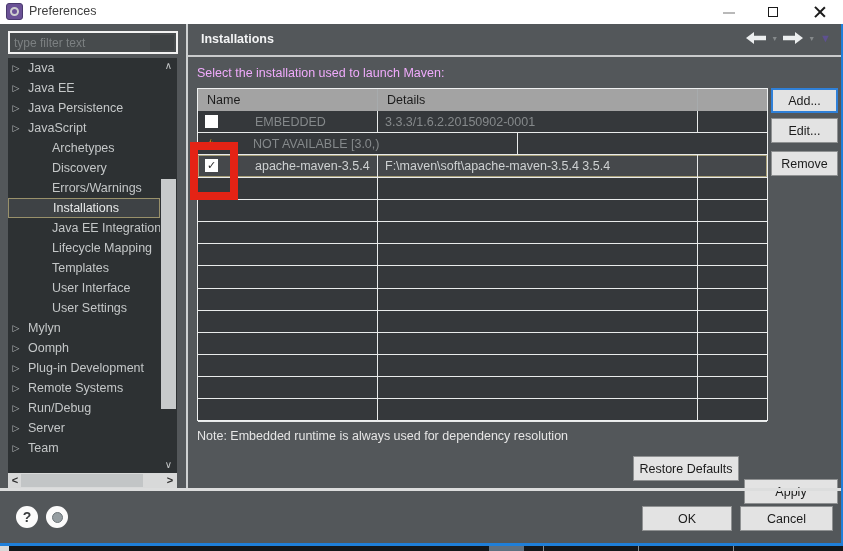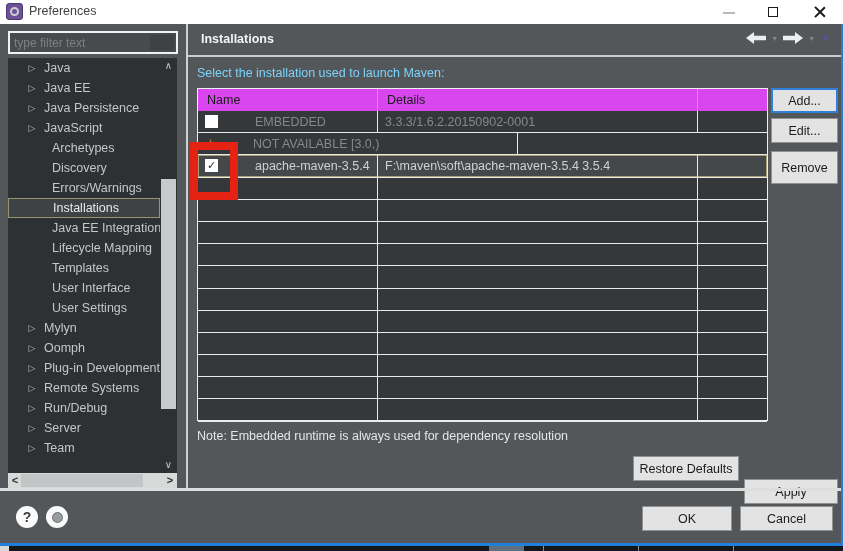--- a/index.html
+++ b/index.html
@@ -24,21 +24,21 @@
 
   
   .filter-box { position:absolute; left:8px; top:7px; width:170px; height:23px; background:#474b4d; border:2px solid #f2f2f2; }
   .filter-input { width:100%; height:100%; background:transparent; border:none; outline:none; color:#cfd2d3; font-size:12px; padding:0 4px; font-family:inherit; }
   .filter-input::placeholder { color:#7c8082; opacity:1; }
   .filter-shade { position:absolute; right:2px; top:2px; width:24px; height:15px; background:#3e4244; }
 
   .tree-panel { position:absolute; left:8px; top:34px; width:152px; height:415px; background:#2d3133; overflow:hidden; }
   .tree-item { position:relative; height:20px; line-height:20px; white-space:nowrap; color:#c4c7c8; font-size:12.5px; }
   .tree-item .tw { display:inline-block; width:16px; text-align:center; color:#b9bcbe; font-size:9px; vertical-align:top; }
-  .tree-item.lvl0 { padding-left:16px; }
+  .tree-item.lvl0 { padding-left:0; }
   .tree-item.lvl1 { padding-left:40px; }
   .tree-item .tree-label { padding-left:4px; }
   .tree-item.selected { background:#3e4245; border:1px solid #99916b; line-height:18px; color:#e8eaea; }
 
   
   .vscroll { position:absolute; left:160px; top:34px; width:17px; height:415px; background:#2d3133; }
   .vs-arrow { position:absolute; left:0; width:17px; height:16px; color:#c3c6c7; font-size:10px; text-align:center; line-height:16px; }
   .vs-thumb { position:absolute; left:1px; top:121px; width:15px; height:230px; background:#c7cacb; }
   
   .hscroll { position:absolute; left:8px; top:449px; width:169px; height:15px; background:#d8d9d9; }
@@ -47,45 +47,45 @@
 
   
   .right-sep { position:absolute; left:186px; top:0; width:2px; height:465px; background:#ced1d2; }
   .hdr-band { position:absolute; left:188px; top:0; width:653px; height:31px; background:#53575a; }
   .hdr-title { position:absolute; left:13px; top:8px; font-size:12.5px; font-weight:bold; color:#f2f3f4; }
   .hdr-sep { position:absolute; left:188px; top:31px; width:653px; height:2px; background:#c9cbcc; }
   .nav-arrows { position:absolute; right:10px; top:8px; display:flex; align-items:center; gap:5px; }
   .chev { color:#85898b; font-size:7px; }
   .view-menu { color:#5e5190; font-size:11px; }
 
-  .select-label { position:absolute; left:197px; top:42px; font-size:12.5px; color:#7dd3fc; }
+  .select-label { position:absolute; left:197px; top:42px; font-size:12.5px; color:#f0abfc; }
 
   
   .inst-table { position:absolute; left:197px; top:64px; width:571px; height:333px; background:#35383b; border:1px solid #eef0f0; }
-  .t-header { display:flex; height:22px; background:#d946ef; color:#1c1c1c; font-size:12.5px; }
+  .t-header { display:flex; height:22px; background:#a3a3a3; color:#1c1c1c; font-size:12.5px; }
   .t-header .hc { line-height:22px; padding-left:9px; border-right:1px solid #a7abad; }
   .hc.c-name { width:180px; } .hc.c-details { width:320px; } .hc.c-extra { width:69px; border-right:none; }
   .t-row { display:flex; height:22.2px; border-bottom:1px solid #e9ebeb; font-size:12.5px; color:#85898b; }
   .t-row .cell { position:relative; border-right:1px solid #e9ebeb; height:100%; display:flex; align-items:center;gap:28px; }
   .cell.c-name { width:180px; padding-left:7px; } .cell.c-details { width:320px; padding-left:7px; } .cell.c-extra { width:69px; border-right:none; }
   .t-row.normal { color:#ced1d2; }
   .t-row.selected { background:#45484b; box-shadow:inset 0 0 0 1px #a79f78; }
   .cb { width:13px; height:13px; background:#ffffff; display:inline-flex; align-items:center; justify-content:center; font-size:11px; font-weight:bold; color:#2b2b2b; margin-right:9px; flex:0 0 13px; }
   .warn { position:relative; width:14px; height:13px; margin-right:6px; flex:0 0 14px; }
   .warn .tri { position:absolute; left:0; top:-2px; color:#d29b2c; font-size:12px; }
   .warn .ex { position:absolute; left:5px; top:1px; color:#3a2f10; font-size:8px; font-weight:bold; }
 
   
   .annotation-rect { position:absolute; left:190px; top:118px; width:48px; height:58px; border:8px solid #e42315; z-index:60; }
 
   
   .btn { position:absolute; background:#e3e3e3; border:1px solid #8f9192; color:#1b1b1b; font-size:12.5px; font-family:inherit; text-align:center; display:flex; align-items:center; justify-content:center; }
   .btn-add { left:771px; top:64px; width:67px; height:25px; border:2px solid #2f80d8; box-shadow:inset 0 0 0 1px #e3e3e3; }
   .btn-edit { left:771px; top:94px; width:67px; height:25px; }
-  .btn-remove { left:771px; top:127px; width:67px; height:33px; }
+  .btn-remove { left:771px; top:127px; width:67px; height:25px; }
   .note-text { position:absolute; left:197px; top:405px; font-size:12.5px; color:#e5e5e5; }
   .btn-restore { left:633px; top:432px; width:106px; height:25px; }
   .btn-apply { left:744px; top:432px; width:94px; height:25px;margin-top:23px; }
 
   .bottom-sep { position:absolute; left:0; top:464px; width:841px; height:2.5px; background:#dcdddd; }
 
   .help-circle { position:absolute; left:16px; top:482px; width:22px; height:22px; background:#fbfbfb; border-radius:50%; color:#3a3d3f; font-weight:bold; font-size:14px; display:flex; align-items:center; justify-content:center; }
   .rec-circle { position:absolute; left:46px; top:482px; width:22px; height:22px; background:#fbfbfb; border-radius:50%; display:flex; align-items:center; justify-content:center; }
   .rec-inner { width:11px; height:11px; border-radius:50%; background:#959da1; border:1px solid #6c7478; }
   .btn-ok { left:642px; top:482px; width:90px; height:25px; }

